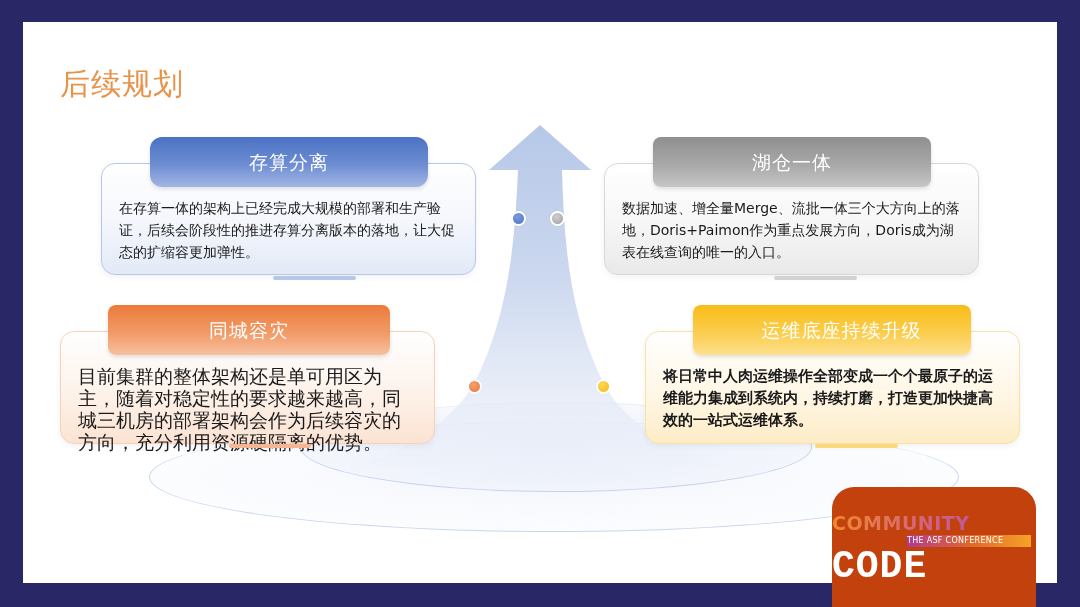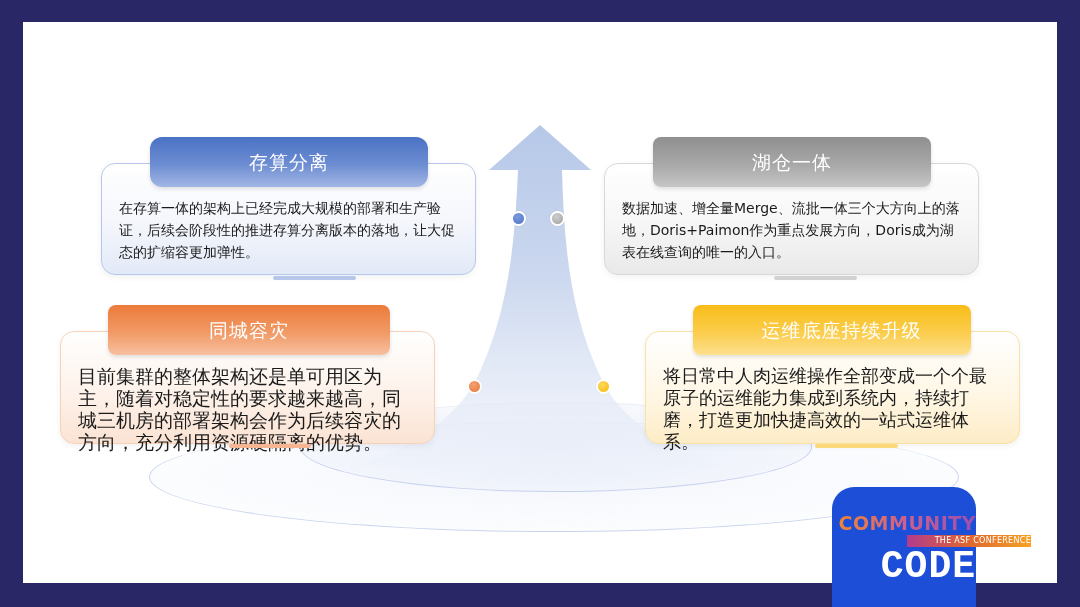--- a/index.html
+++ b/index.html
@@ -18,30 +18,31 @@
   .dot { position: absolute; width: 15px; height: 15px; border-radius: 50%; border: 2px solid #ffffff; box-shadow: 0 0 2px rgba(0,0,0,0.08); }
 
   
   .card { position: absolute; }
   .card-box { position: absolute; border-radius: 14px; border: 1px solid; box-shadow: 0 2px 6px rgba(0,0,0,0.06); }
   .card-head { position: absolute; border-radius: 8px; color: #ffffff; font-size: 19px; text-align: center; letter-spacing: 1px; box-shadow: 0 2px 4px rgba(0,0,0,0.12); }
   .card-text { position: absolute; font-size: 14px; line-height: 22px; color: #1a1a1a; }
   .card-tab { position: absolute; height: 4px; border-radius: 2px; }
 
   
-  .logo { position: absolute; left: 809px; top: 465px; width: 144px; height: 120px; background: #1d4ed8; border-radius: 22px 22px 0 0; text-align: right; }
+  .logo { position: absolute; left: 809px; top: 465px; width: 204px; height: 120px; background: #c2410c; border-radius: 22px 22px 0 0; text-align: left; }
   .logo-community { position: absolute; left: 0; right: 0; top: 25px; font-family: "DejaVu Sans", sans-serif; font-weight: bold; font-size: 19px; letter-spacing: 0.5px; background: linear-gradient(90deg, #f08a2c, #d0608a, #9a4fb0); -webkit-background-clip: text; background-clip: text; color: transparent; }
   .logo-band { position: absolute; left: 27px; width: 124px; top: 48px; height: 12px; background: linear-gradient(90deg, #b23b8f, #e0662e, #f5a326); color: #ffffff; font-size: 8px; line-height: 12px; letter-spacing: 0.3px; margin-left: 48px; }
   .logo-code { position: absolute; left: 0; right: 0; top: 58px; color: #ffffff; font-weight: bold; font-size: 38px; letter-spacing: 1px; font-family: Liberation Mono, monospace; }
 </style>
 </head>
 <body>
 
 <div class="slide">
 
+  <h1 class="page-title">后续规划</h1>
 
   <div class="ring ring-outer"></div>
   <div class="ring ring-inner"></div>
 
   <svg class="arrow" width="1034" height="561">
     <defs>
       <linearGradient id="arrowGrad" x1="0" y1="0" x2="0" y2="1">
         <stop offset="0" stop-color="#b6c8e8"></stop>
         <stop offset="0.45" stop-color="#ccd8ef"></stop>
         <stop offset="1" stop-color="#eef2fa" stop-opacity="0.6"></stop>
@@ -86,21 +87,21 @@
     </div>
     <div class="card-text" style="left:55px; top:343px; width:340px; font-family: 'DejaVu Serif', 'Liberation Serif', serif; font-size:19px;">目前集群的整体架构还是单可用区为主，随着对稳定性的要求越来越高，同城三机房的部署架构会作为后续容灾的方向，充分利用资源硬隔离的优势。</div>
     <div class="card-tab" style="left:206px; top:422px; width:82px; background:#f5b592;"></div>
   </div>
 
   <div class="card">
     <div class="card-box" style="left:622px; top:309px; width:375px; height:113px; border-color:#f8e2a6; background: linear-gradient(180deg, #ffffff 0%, #fff7e6 55%, #fdecc6 100%);"></div>
     <div class="card-head" style="left:670px; top:283px; width:278px; height:50px; line-height:50px; background: linear-gradient(180deg, #f8bd18 0%, #fbcd4c 55%, #fde08e 100%); padding-left: 19px;">
       <span>运维底座持续升级</span>
     </div>
-    <div class="card-text" style="left:640px; top:343px; width:340px; font-size:18px;">将日常中人肉运维操作全部变成一个个最原子的运维能力集成到系统内，持续打磨，打造更加快捷高效的一站式运维体系。</div>
+    <div class="card-text" style="left:640px; top:343px; width:340px; font-size:15px;font-weight:bold;">将日常中人肉运维操作全部变成一个个最原子的运维能力集成到系统内，持续打磨，打造更加快捷高效的一站式运维体系。</div>
     <div class="card-tab" style="left:792px; top:422px; width:83px; background:#fbd97a;"></div>
   </div>
 
 </div>
 
 <div class="logo" style="left:832px; top:487px;">
   <div class="logo-community">COMMUNITY</div>
   <div class="logo-band">THE ASF CONFERENCE</div>
   <div class="logo-code">CODE</div>
 </div>

